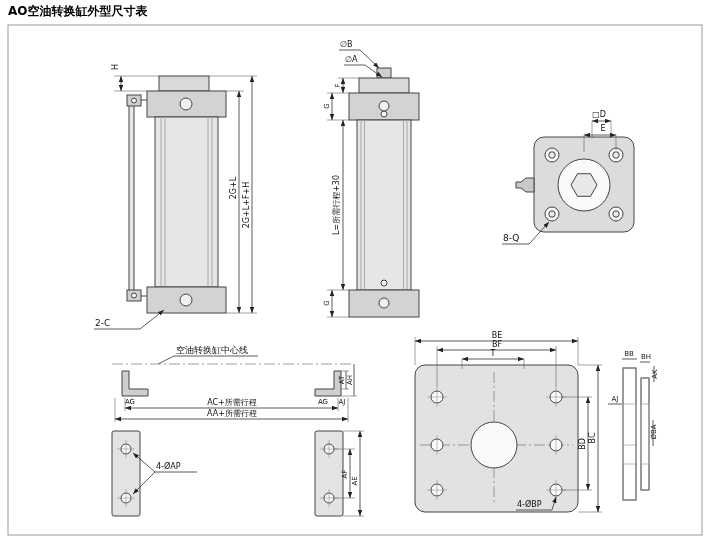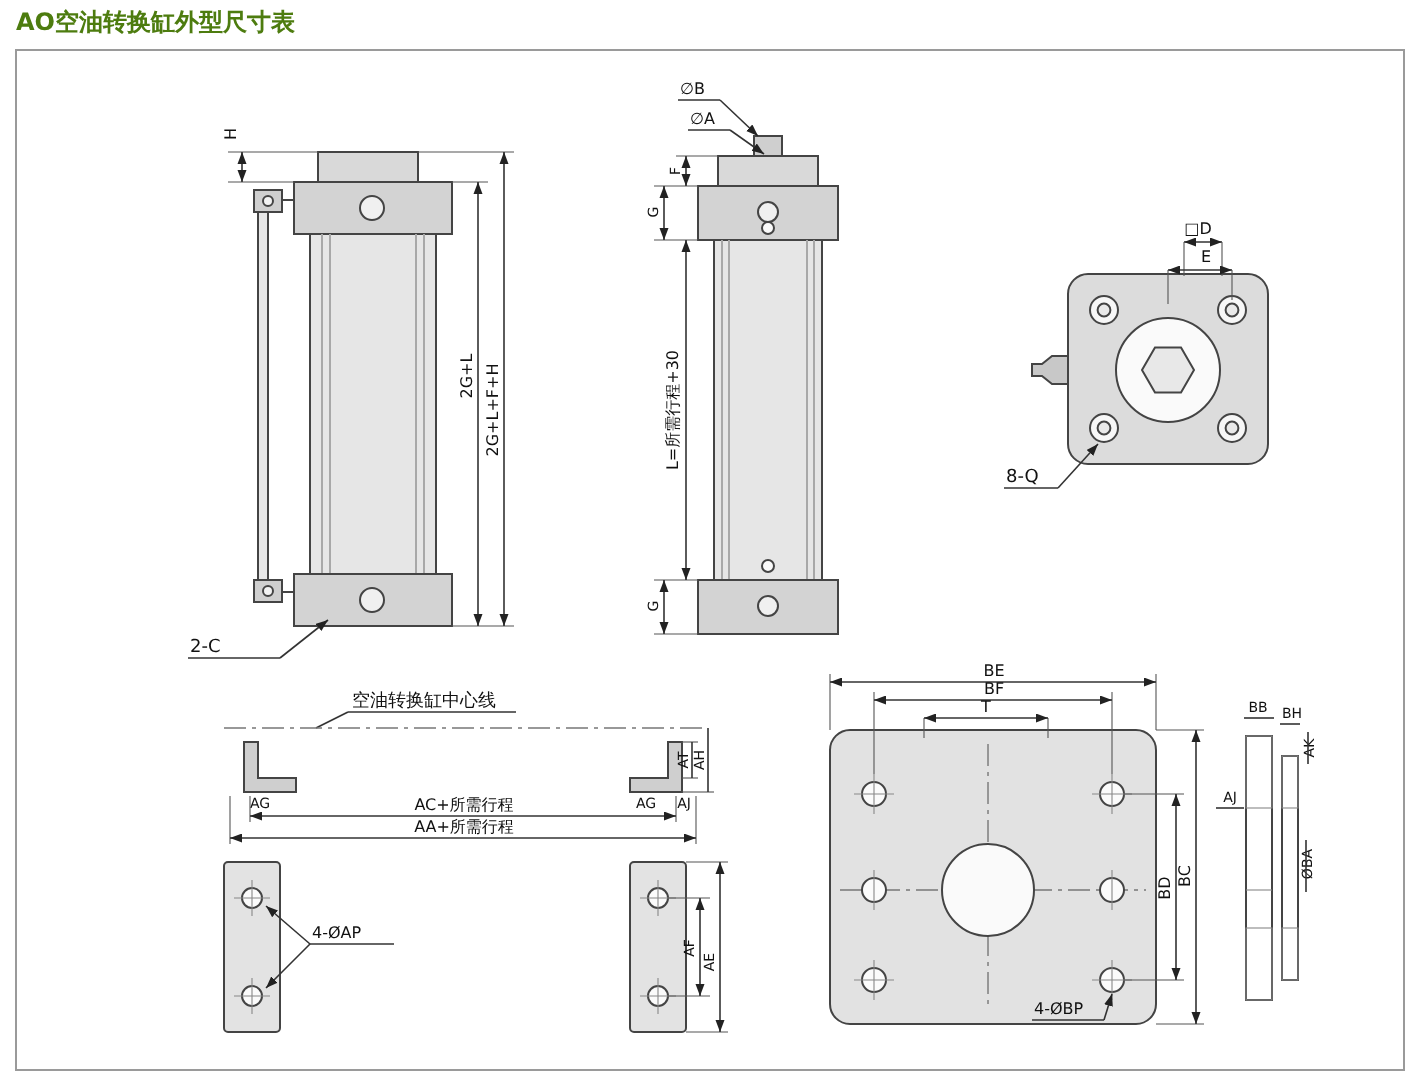--- a/index.html
+++ b/index.html
@@ -1,18 +1,18 @@
 <!DOCTYPE html>
 <html><head>
 <meta charset="utf-8">
 <style>
   html,body{margin:0;padding:0;background:#fff;}
   .canvas{position:relative;width:710px;height:546px;background:#fff;
           font-family:"DejaVu Sans","Liberation Sans",sans-serif;overflow:hidden;}
-  .title{position:absolute;left:8px;top:3px;font-size:12px;font-weight:bold;color:#4d7c0f;}
+  .title{position:absolute;left:8px;top:3px;font-size:12px;font-weight:bold;color:#000000;}
   svg{position:absolute;left:0;top:0;}
   svg text{font-family:"DejaVu Sans","Liberation Sans",sans-serif;fill:#111;}
   .d7{font-size:7px}.d8{font-size:8px}.d9{font-size:9px}
   .part{stroke:#444;stroke-width:1;}
   .ext{stroke:#555;stroke-width:.55;fill:none;}
   .dim{stroke:#333;stroke-width:.8;fill:none;}
   .cl{stroke:#777;stroke-width:.7;stroke-dasharray:11 3 2 3;fill:none;}
   .ctr{stroke:#888;stroke-width:.55;fill:none;}
   .rod{stroke:#a8a8a8;stroke-width:1;}
 </style>

